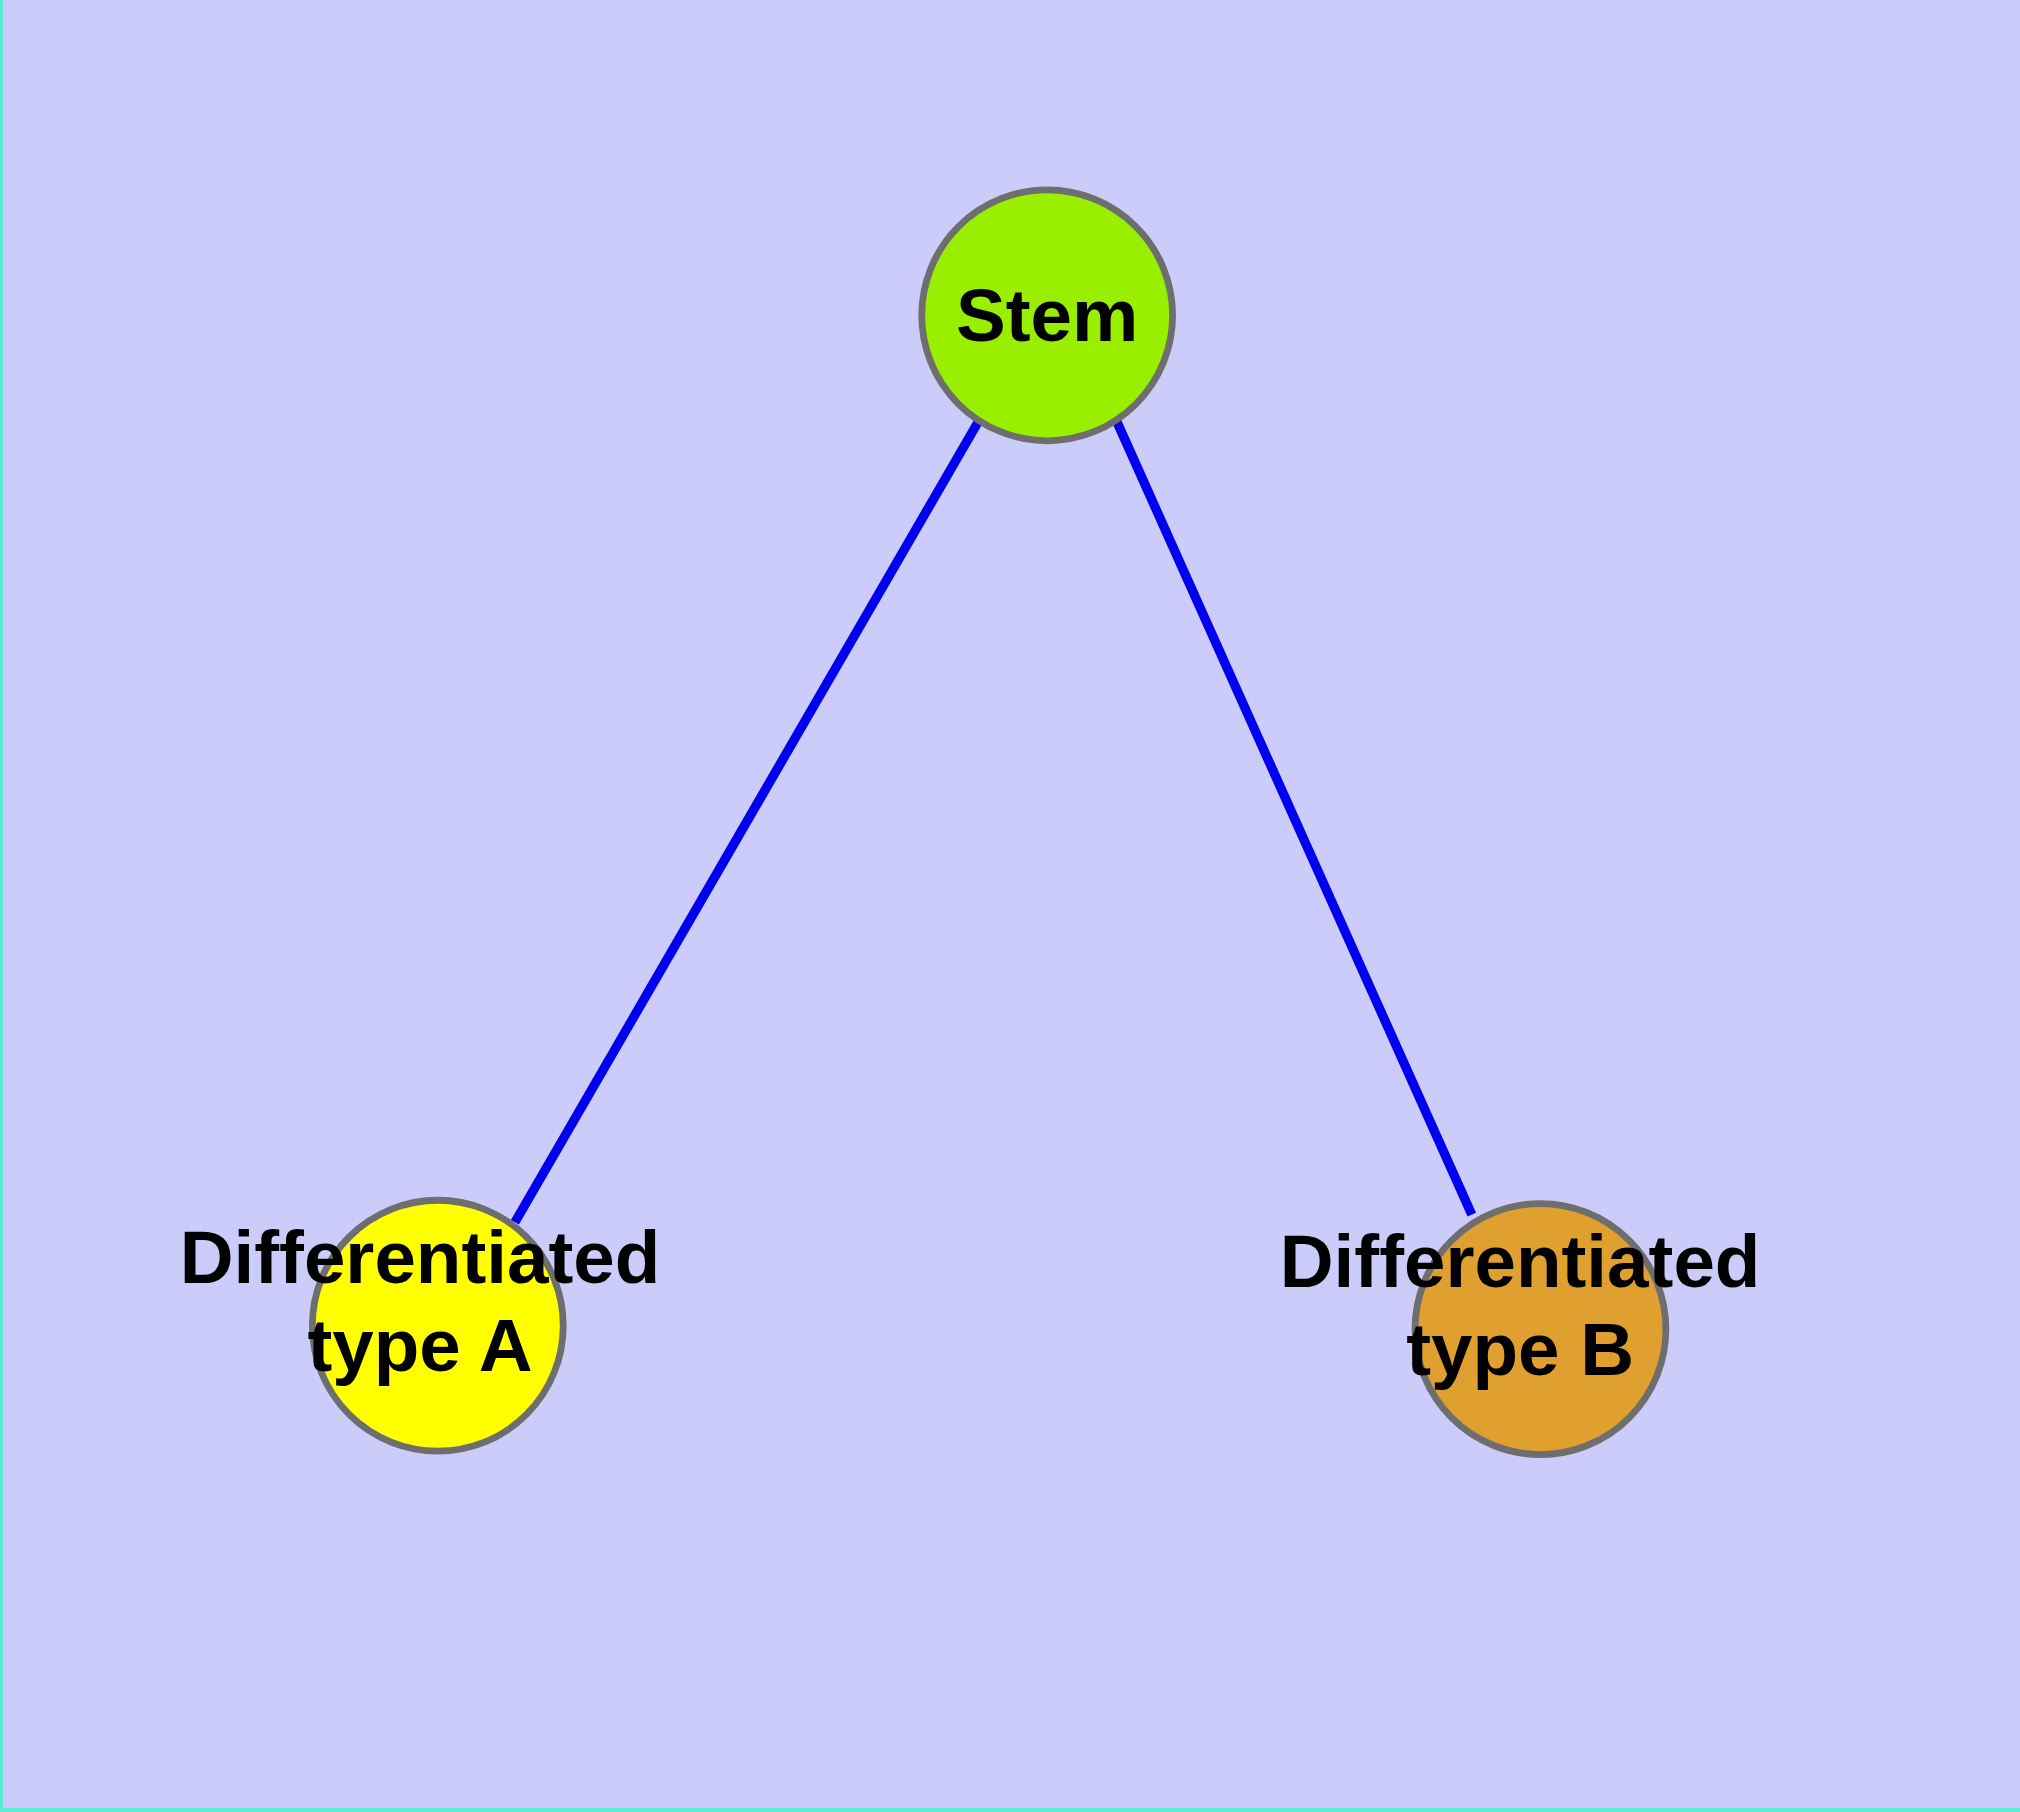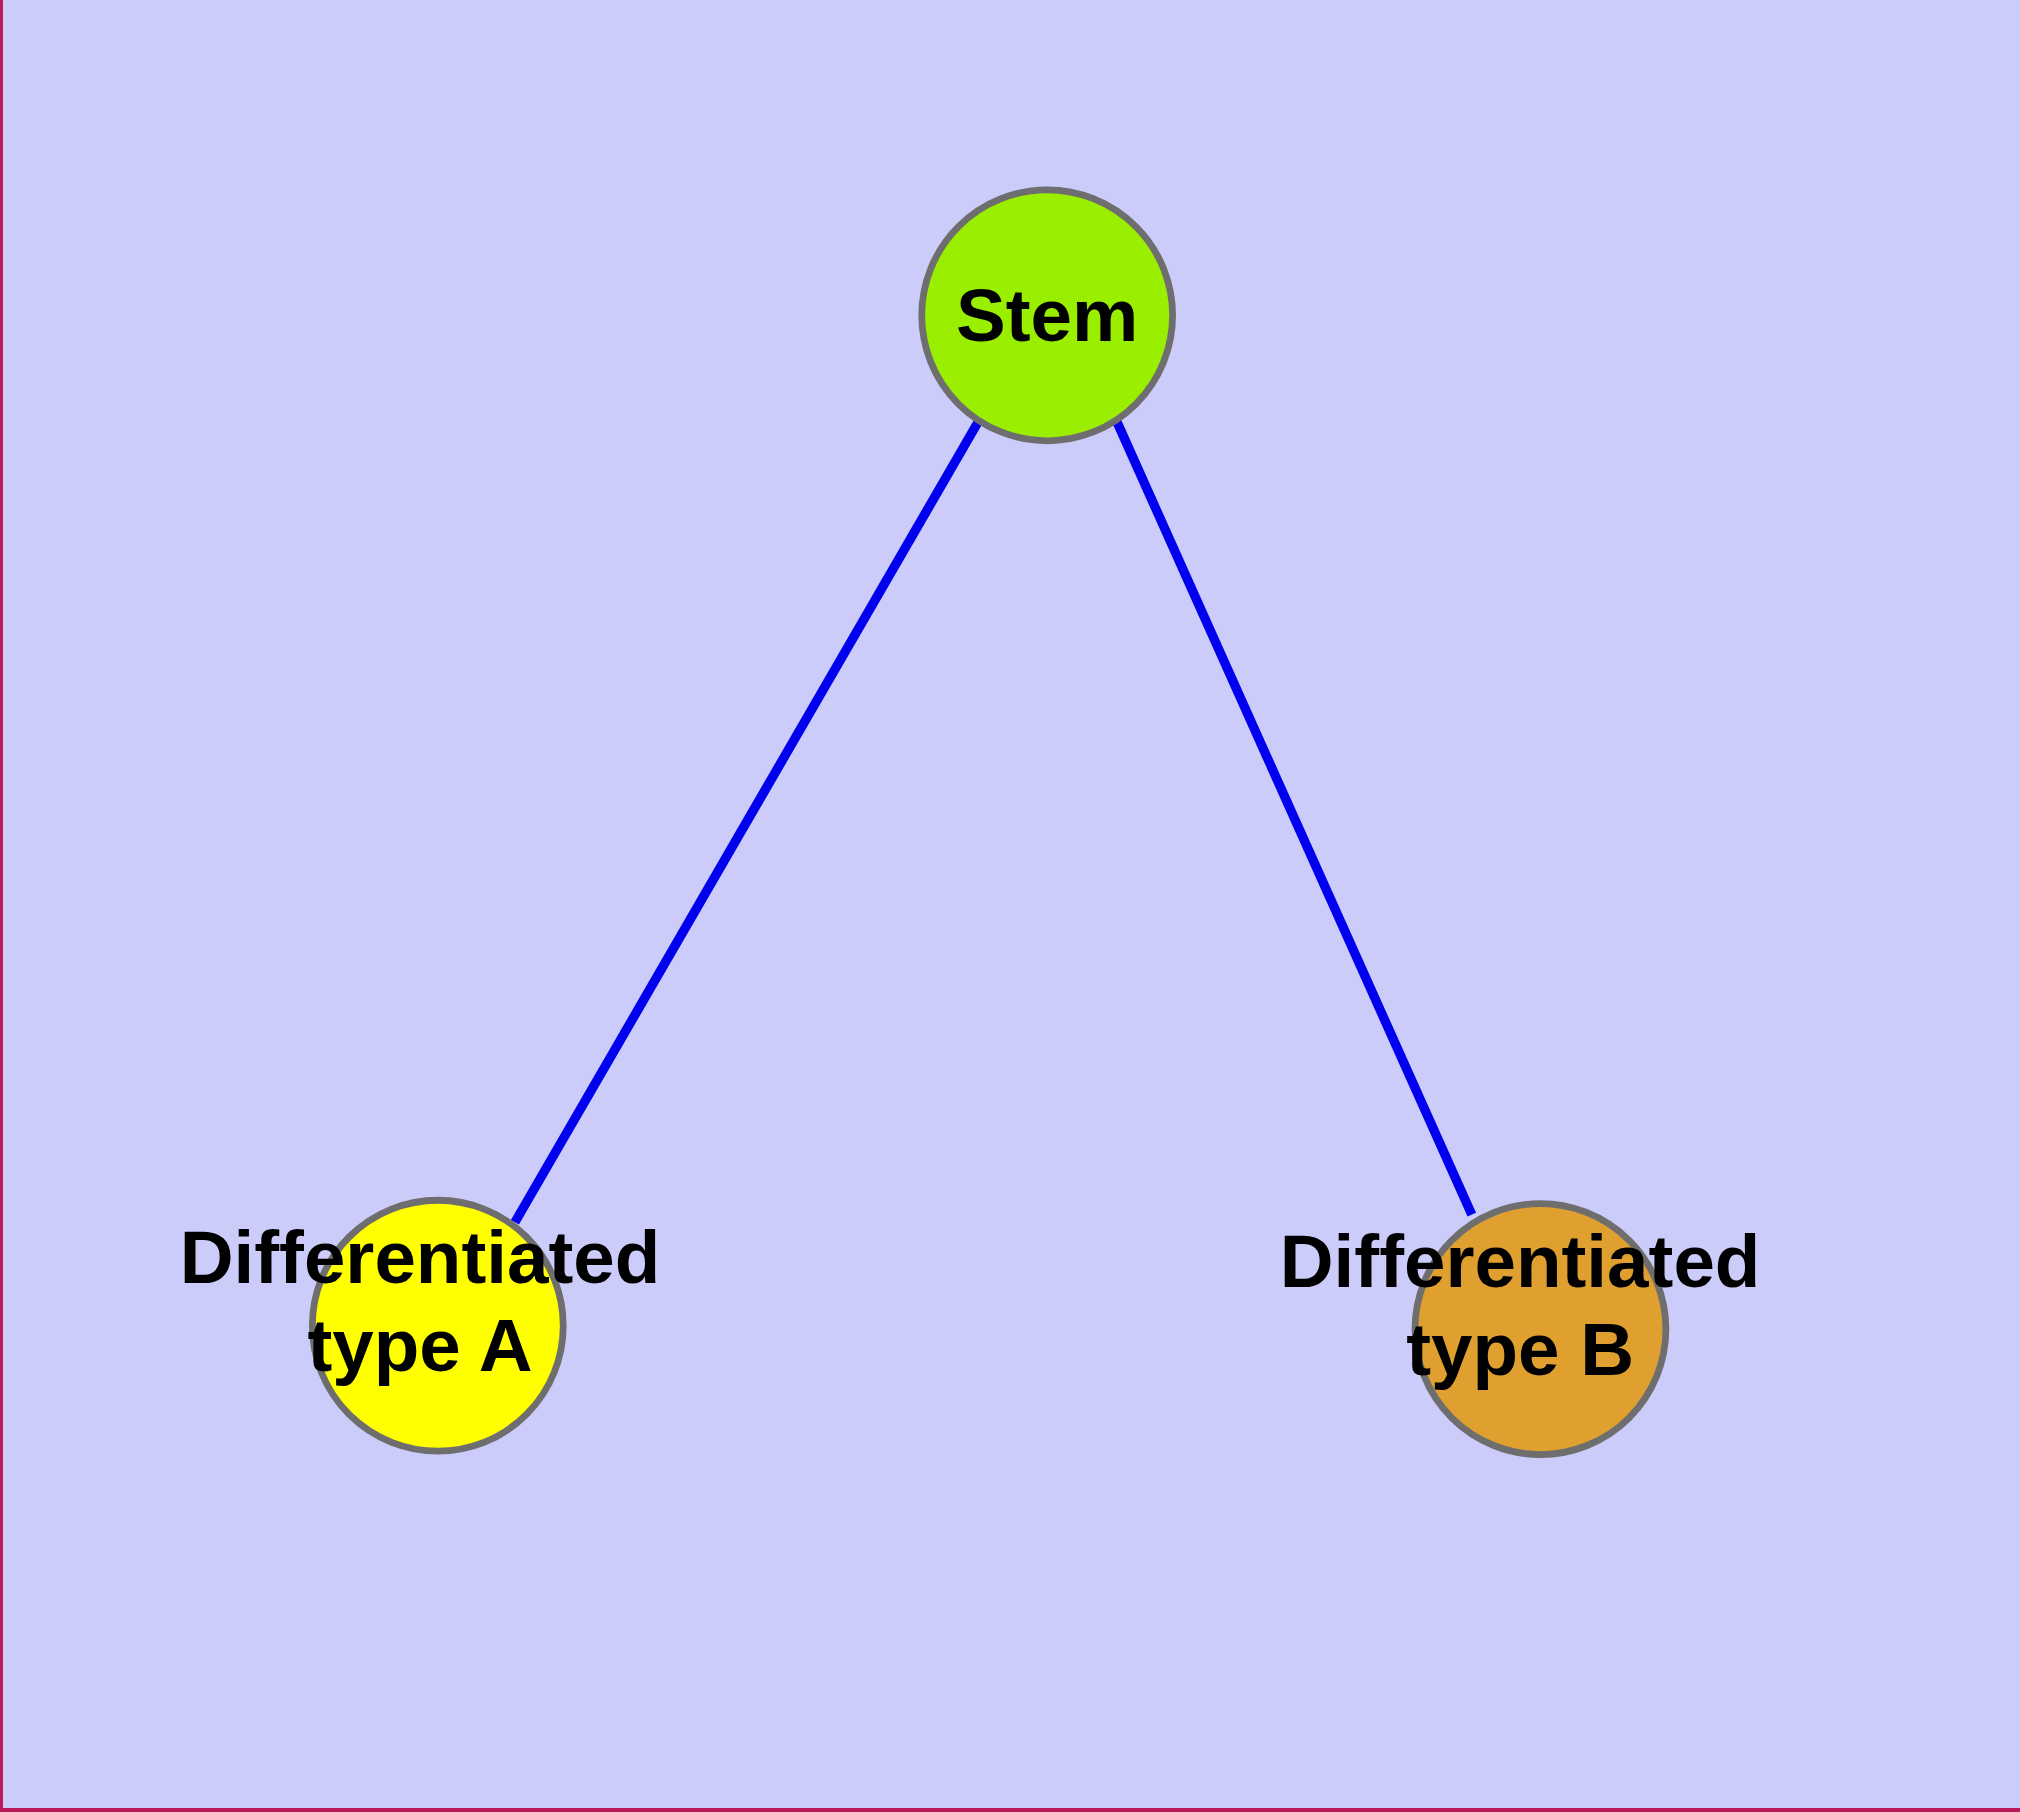--- a/index.html
+++ b/index.html
@@ -11,21 +11,21 @@
   body {
     width: 2021px;
     height: 1812px;
     overflow: hidden;
     font-family: "Liberation Sans", sans-serif;
   }
   #canvas-root {
     position: relative;
     width: 2021px;
     height: 1812px;
-    background: #be185d;
+    background: #5eead4;
   }
   #graph-plot {
     position: absolute;
     left: 2.5px;
     top: 0px;
     width: 2018px;
     height: 1808px;
     background: #ccccfa;
     overflow: hidden;
   }

